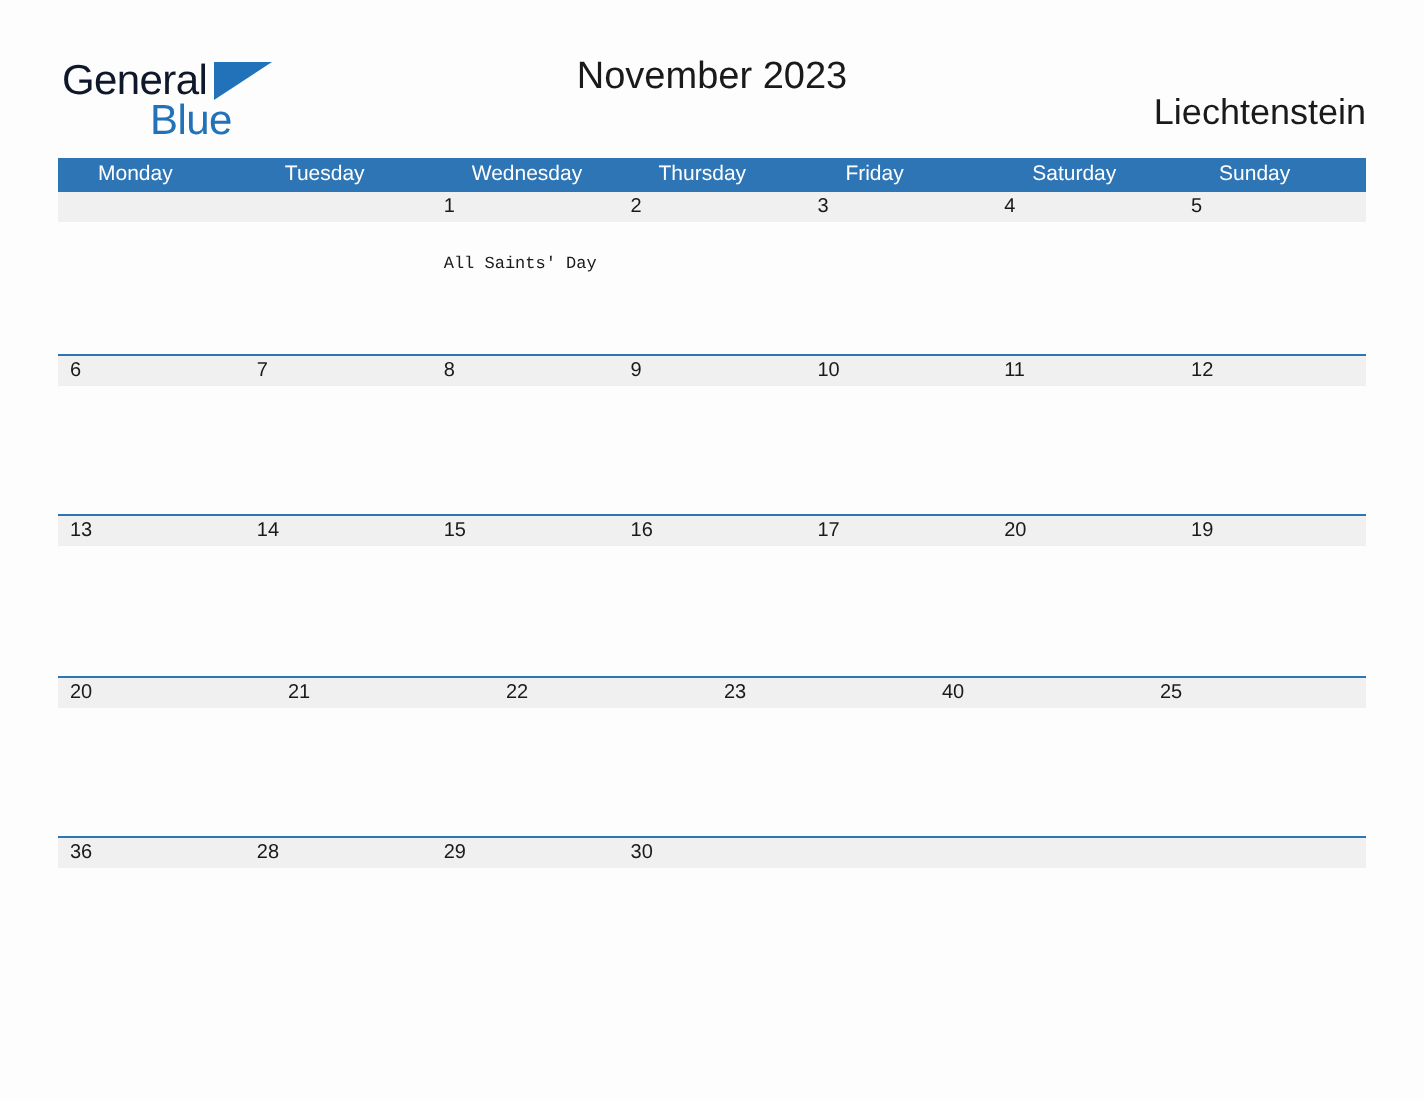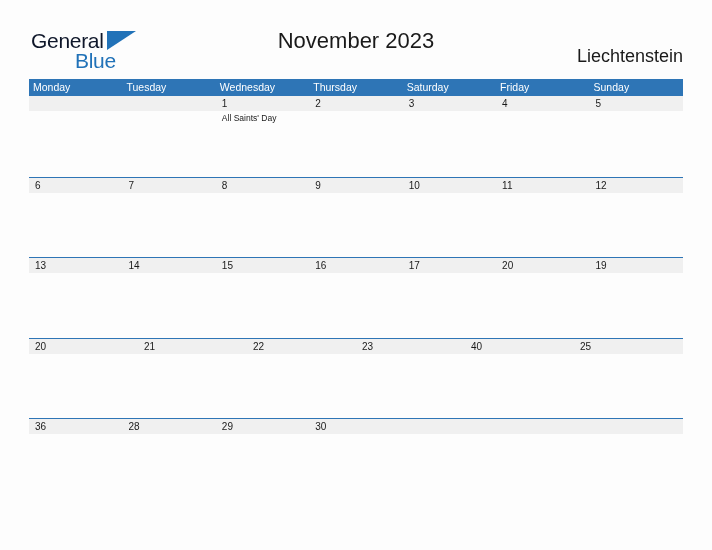--- a/index.html
+++ b/index.html
@@ -61,21 +61,21 @@
     color: #2172b8;
     font-family: Liberation Sans, sans-serif;
   }
 
   .month-title {
     position: absolute;
     left: 0;
     top: 28px;
     width: 712px;
     text-align: center;
-    font-size: 22px;
+    font-size: 19px;
     color: #1a1a1a;
     font-family: "Liberation Sans", sans-serif;
     font-weight: normal;
     letter-spacing: 0px;
   }
 
   .region-label {
     position: absolute;
     right: 29px;
     top: 46px;
@@ -97,21 +97,21 @@
     display: flex;
     width: 654px;
     height: 17px;
     background: #2e75b6;
   }
   .weekday-cell {
     flex: 1 1 0;
     color: #ffffff;
     font-size: 10.5px;
     line-height: 17px;
-    padding-left: 4px;
+    padding-left: 20px;
     box-sizing: border-box;
     white-space: nowrap;
     overflow: hidden;
   }
 
   .week-row {
     position: relative;
     width: 654px;
     height: 80.5px;
     box-sizing: border-box;
@@ -150,21 +150,22 @@
   .day-number {
     position: relative;
     display: block;
     font-size: 10px;
     line-height: 15px;
     color: #1a1a1a;
     height: 15px;
   }
   .day-events {
     display: block;
-    margin-top: 2px;
+    margin-top: 16px;
+    font-family: Liberation Mono, monospace;
   }
   .event-text {
     display: block;
     font-size: 8.5px;
     line-height: 11px;
     color: #1a1a1a;
     white-space: nowrap;
   }
 </style>
 </head>
@@ -184,22 +185,22 @@
 
 </div>
 
 <div class="calendar">
 
   <div class="weekday-header">
       <div class="weekday-cell">Monday</div>
       <div class="weekday-cell">Tuesday</div>
       <div class="weekday-cell">Wednesday</div>
       <div class="weekday-cell">Thursday</div>
+      <div class="weekday-cell">Friday</div>
       <div class="weekday-cell">Saturday</div>
-      <div class="weekday-cell">Friday</div>
       <div class="weekday-cell">Sunday</div>
     </div>
 
   <div class="week-rows">
       <div class="week-row">
         <div class="week-band"></div>
         <div class="day-cells">
           <div class="day-cell">
             <span class="day-number"></span>
           </div>

